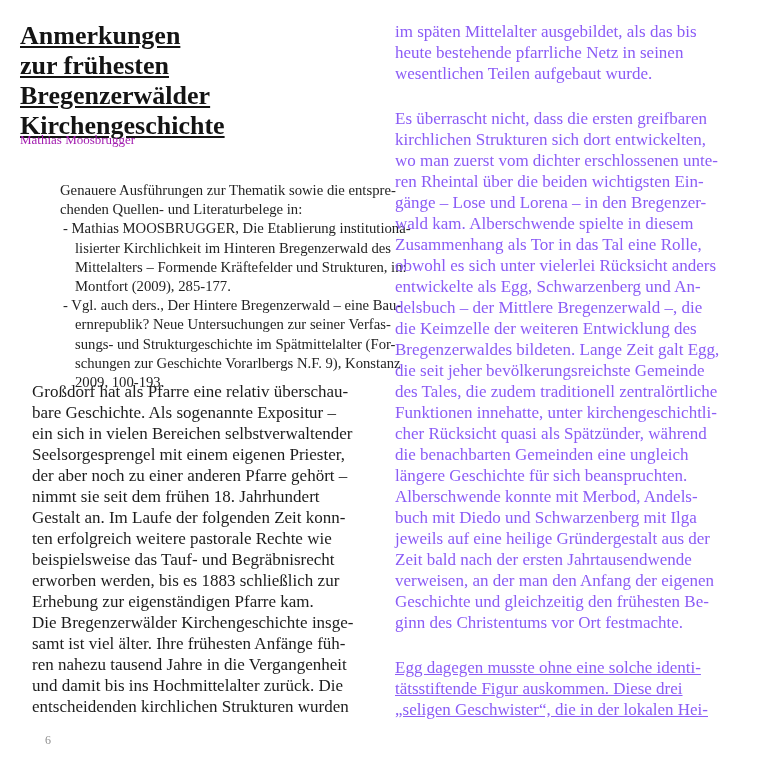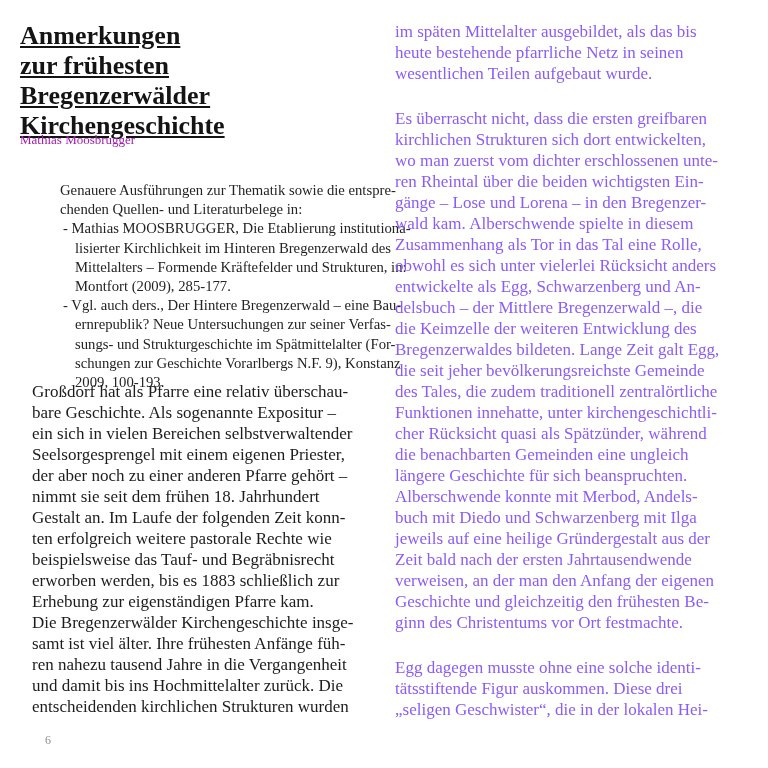--- a/index.html
+++ b/index.html
@@ -76,21 +76,21 @@
   .col-right {
     position: absolute;
     left: 395px;
     top: 21px;
     width: 365px;
     font-size: 17px;
     line-height: 21px;
     color: #8b5cf6;
   }
   .col-right .para { margin: 0 0 24px 0; }
-  .col-right .para:last-child { margin-bottom: 16px; }
+  .col-right .para:last-child { margin-bottom: 16px; text-decoration: underline; }
 </style>
 </head>
 <body>
 
 <div class="page">
 
   <h1 class="title pre">Anmerkungen
 zur frühesten
 Bregenzerwälder
 Kirchengeschichte</h1>

